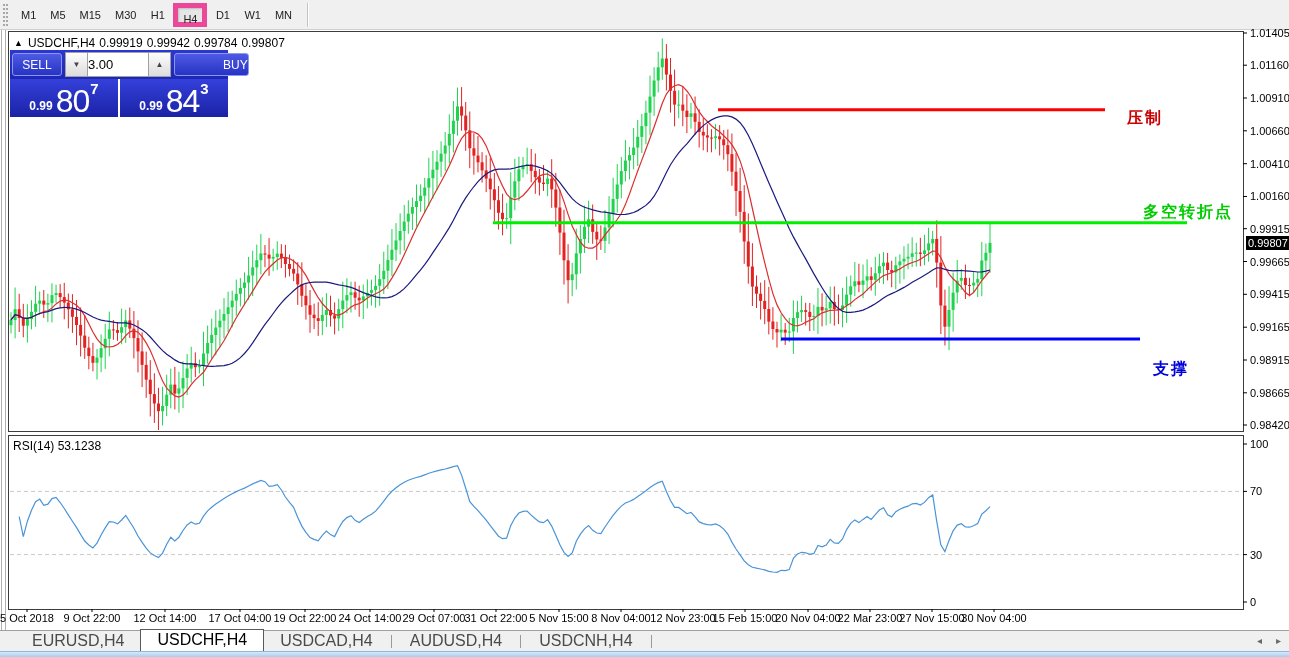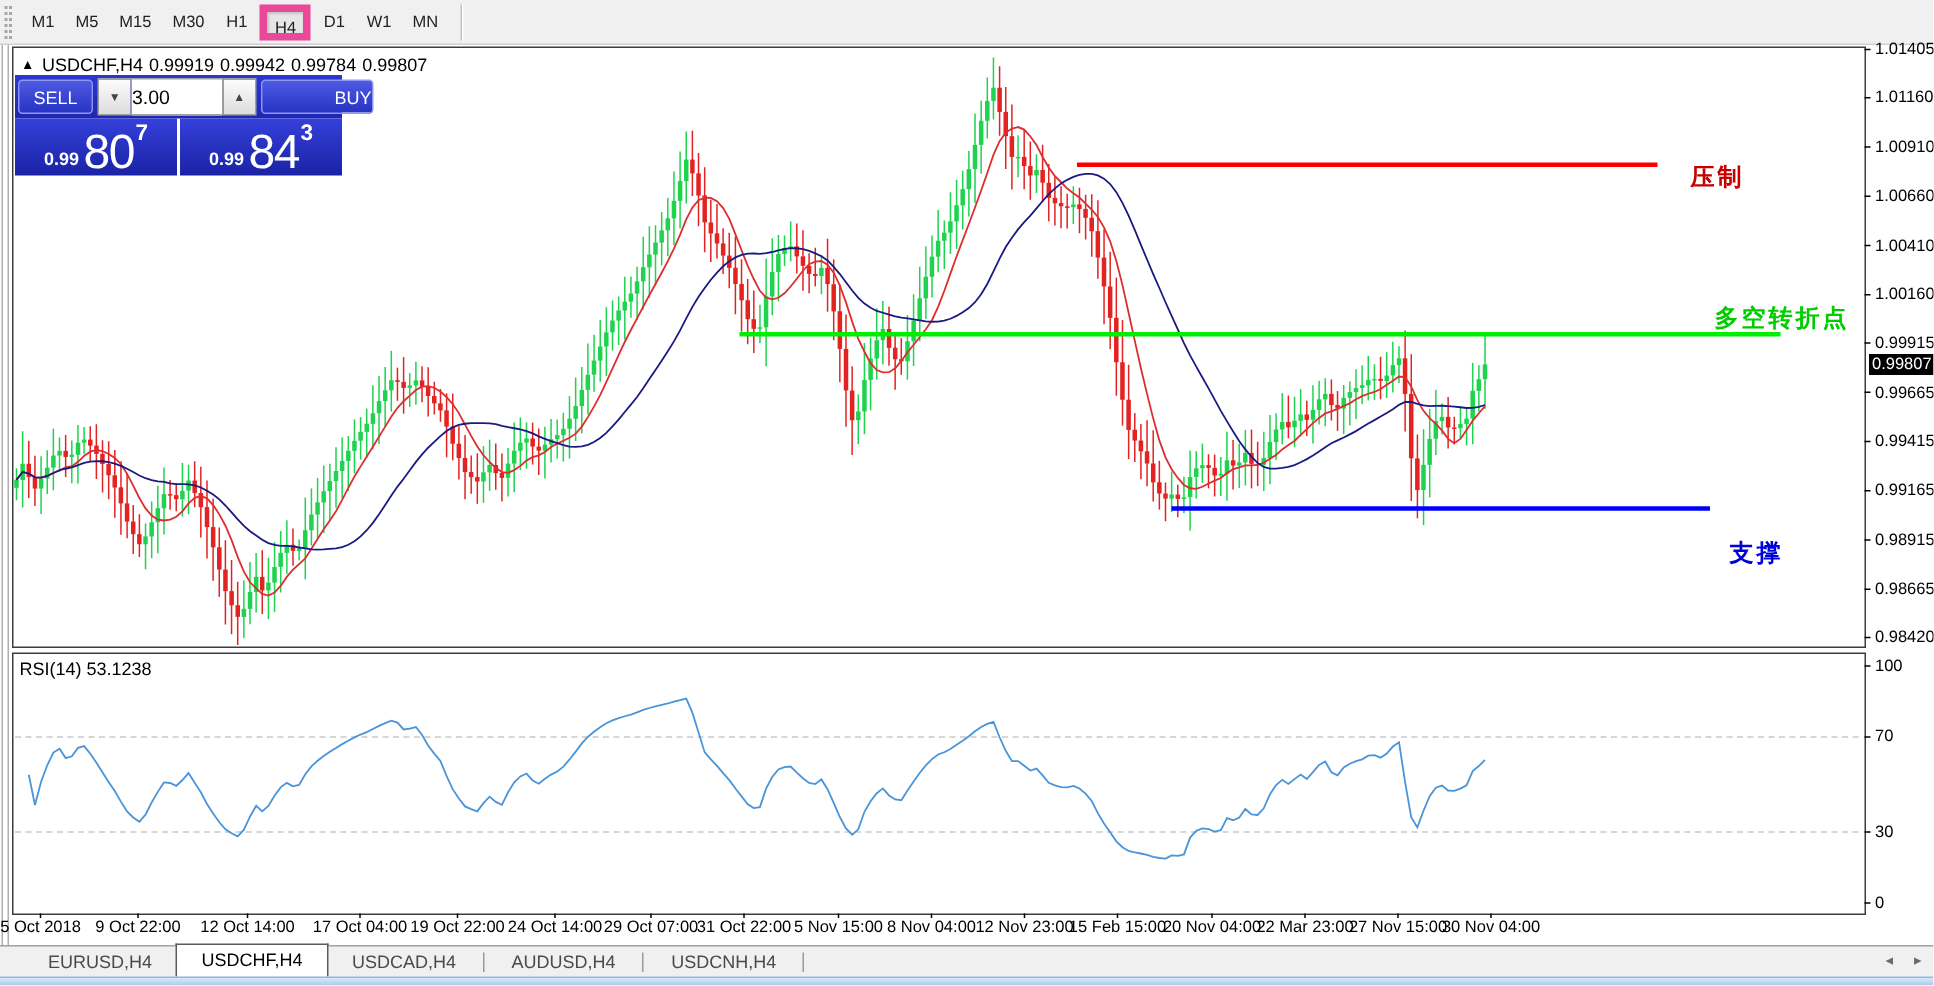--- a/index.html
+++ b/index.html
@@ -63,21 +63,21 @@
 
   
   .anno { position:absolute; font-weight:700; white-space:nowrap; z-index:5; letter-spacing:2px; }
 
   
   .rsi-label { position:absolute; left:13px; top:439px; font-size:12px; color:#000; z-index:5; }
 
   
   .tabbar { position:absolute; left:0; top:630px; width:1289px; height:21px; background:#f0f0f0;
     border-top:1px solid #a0a0a0; display:flex; align-items:center; padding-left:16px; }
-  .tab { height:21px; line-height:20px; padding:0 16px; font-size:12px; color:#4a4a4a; position:relative; top:0; cursor:pointer; }
+  .tab { height:21px; line-height:20px; padding:0 16px; font-size:16px; color:#4a4a4a; position:relative; top:0; cursor:pointer; }
   .tab.active { background:#fff; border:1px solid #5a5a5a; border-bottom:none; color:#000; top:-1px; height:22px; }
   .tab-sep { width:1px; height:13px; background:#9a9a9a; margin:0 2px; }
   .tab-nav { position:absolute; right:8px; top:4px; display:flex; gap:14px; font-size:10px; color:#6a6a6a; }
   .tab-nav span { cursor:pointer; }
   .bottom-strip { position:absolute; left:0; top:651px; width:1289px; height:6px;
     background:linear-gradient(#d7e9fa,#a9cbec); border-top:1px solid #8fb8e0; }
 </style>
 </head>
 <body>
 

